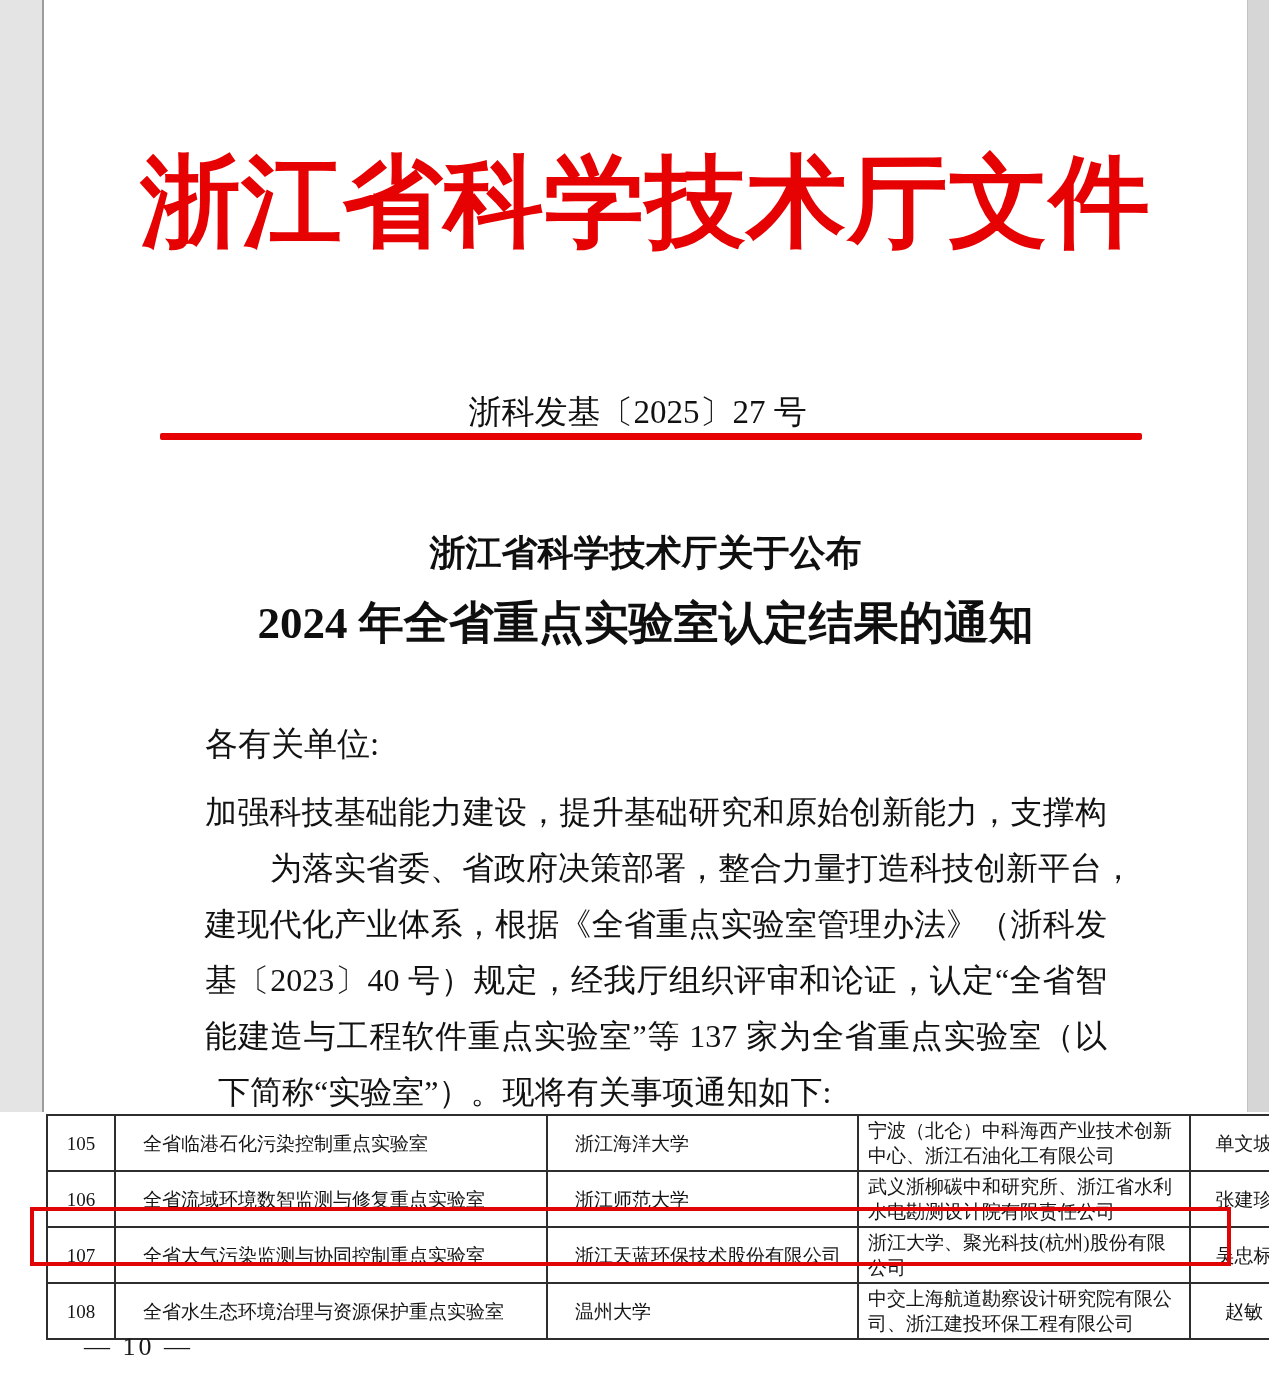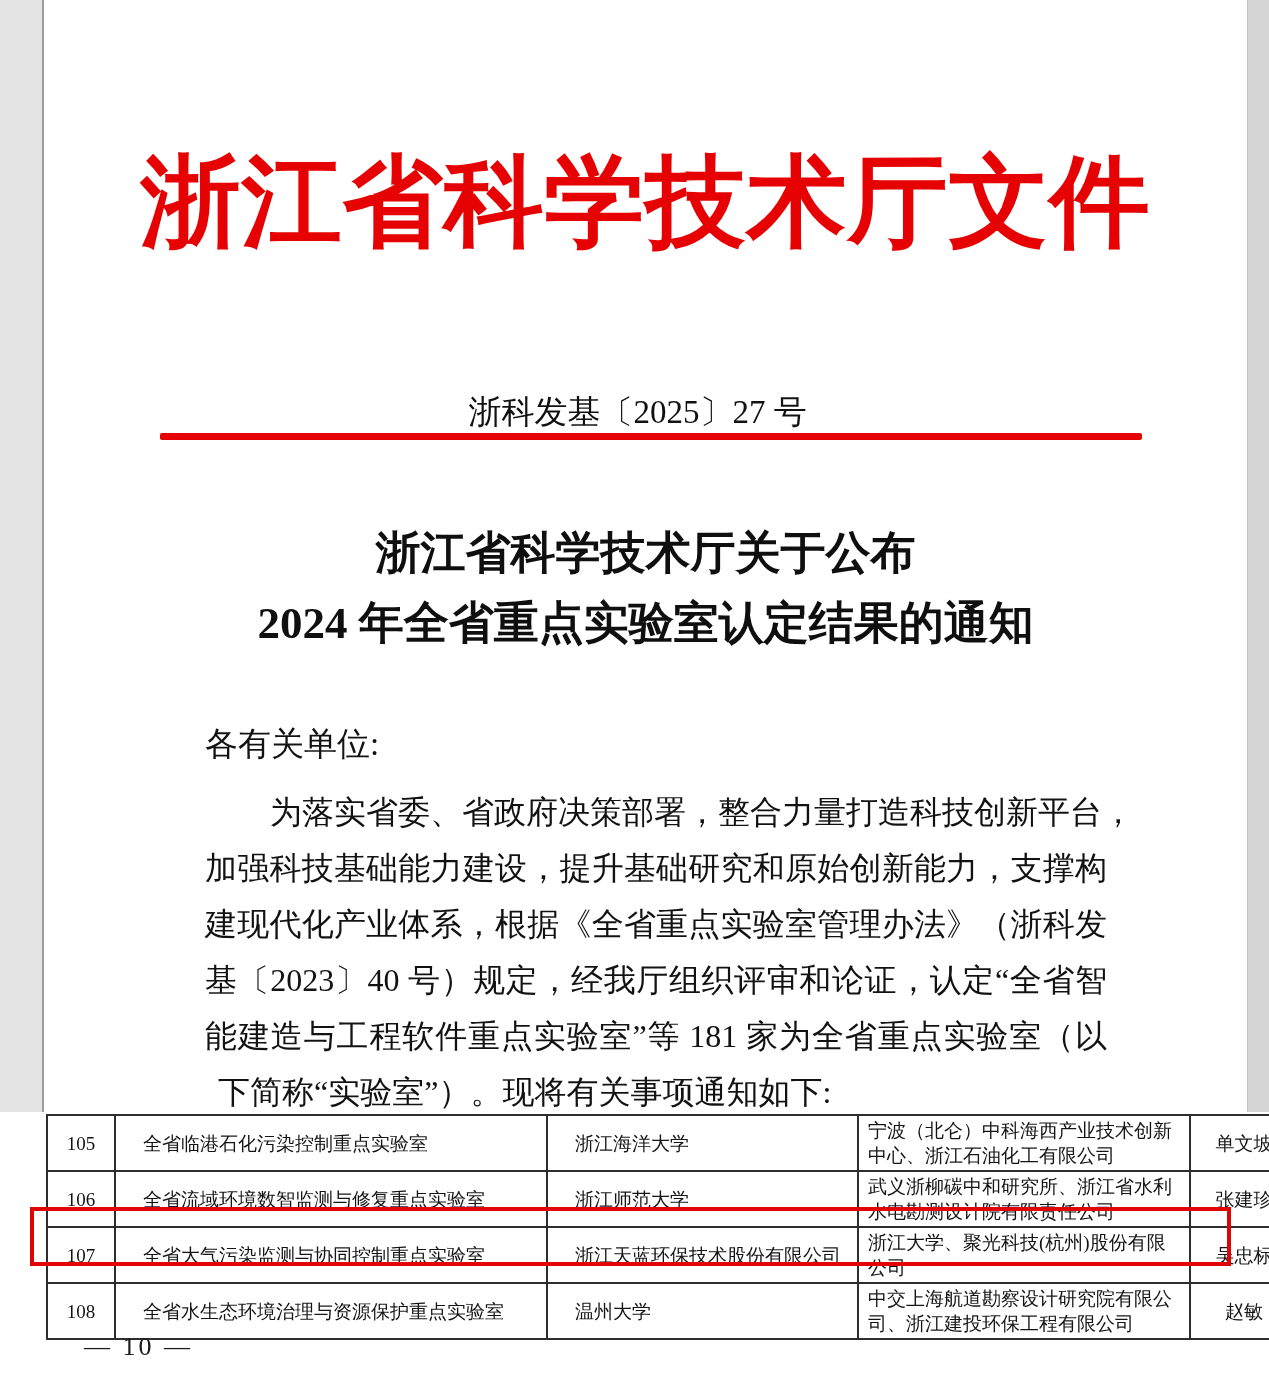--- a/index.html
+++ b/index.html
@@ -33,21 +33,21 @@
     text-align: center; font-size: 33px; line-height: 40px; color: #111;
     white-space: nowrap;
     margin-top: 42px;
   }
   .red-rule {
     position: absolute; left: 160px; top: 433px; width: 982px; height: 7px;
     background: #e60202; border-radius: 2px;
   }
   .notice-title-1 {
     position: absolute; left: 44px; right: 22px; top: 527px;
-    text-align: center; font-size: 45px; font-weight: bold; line-height: 52px;
+    text-align: center; font-size: 36px; font-weight: bold; line-height: 52px;
     color: #0f0f0f; white-space: nowrap;
   }
   .notice-title-2 {
     position: absolute; left: 44px; right: 22px; top: 597px;
     text-align: center; font-size: 45px; font-weight: bold; line-height: 52px;
     color: #0f0f0f; white-space: nowrap;
   }
   .salutation {
     position: absolute; left: 205px; top: 723px;
     font-size: 33px; line-height: 42px; color: #121212;
@@ -108,25 +108,25 @@
   <div class="doc-number">浙科发基〔2025〕27 号</div>
 
   <div class="red-rule"></div>
 
   <div class="notice-title-1">浙江省科学技术厅关于公布</div>
   <div class="notice-title-2">2024 年全省重点实验室认定结果的通知</div>
 
   <div class="salutation">各有关单位:</div>
 
   <div class="body-block">
+    <div class="body-line">加强科技基础能力建设，提升基础研究和原始创新能力，支撑构</div>
     <div class="body-line first">为落实省委、省政府决策部署，整合力量打造科技创新平台，</div>
-    <div class="body-line">加强科技基础能力建设，提升基础研究和原始创新能力，支撑构</div>
     <div class="body-line">建现代化产业体系，根据《全省重点实验室管理办法》（浙科发</div>
     <div class="body-line">基〔2023〕40 号）规定，经我厅组织评审和论证，认定“全省智</div>
-    <div class="body-line">能建造与工程软件重点实验室”等 181 家为全省重点实验室（以</div>
+    <div class="body-line">能建造与工程软件重点实验室”等 137 家为全省重点实验室（以</div>
     <div class="body-line last">下简称“实验室”）。现将有关事项通知如下:</div>
   </div>
 
   <table class="results-table">
     <tbody>
       <tr class="row-105">
         <td class="col-no">105</td>
         <td class="col-lab">全省临港石化污染控制重点实验室</td>
         <td class="col-host">浙江海洋大学</td>
         <td class="col-part">宁波（北仑）中科海西产业技术创新中心、浙江石油化工有限公司</td>

